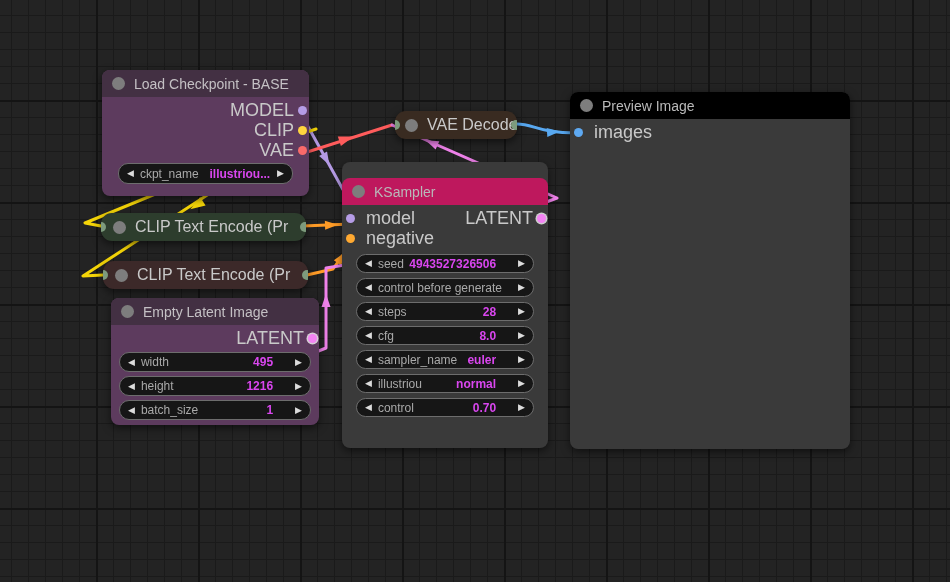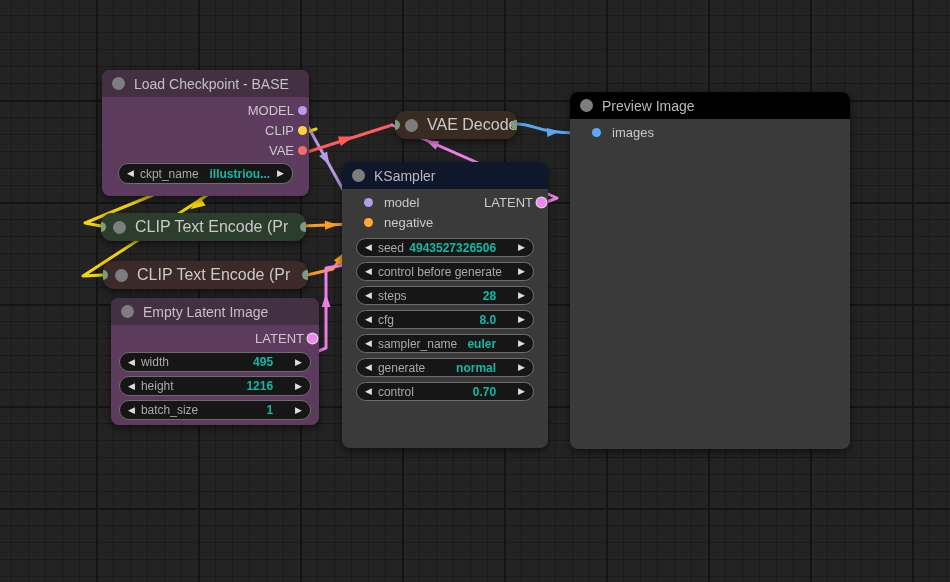--- a/index.html
+++ b/index.html
@@ -25,38 +25,38 @@
     height:27px;display:flex;align-items:center;gap:9px;padding:0 10px;
     border-radius:8px 8px 0 0;font-size:14px;color:#c4c0c4;
     white-space:nowrap;overflow:hidden;
   }
   .tdot{width:13px;height:13px;border-radius:50%;flex:0 0 auto;}
   .collapsed{
     height:28px;display:flex;align-items:center;gap:9px;padding:0 12px;
     border-radius:11px;font-size:16px;white-space:nowrap;overflow:hidden;
   }
   .body{position:relative;border-radius:0 0 8px 8px;height:calc(100% - 27px);box-sizing:border-box;}
-  .row{position:relative;height:20px;display:flex;align-items:center;font-size:13px;}
+  .row{position:relative;height:20px;display:flex;align-items:center;font-size:18px;}
   .row.out{justify-content:flex-end;padding-right:15px;}
-  .row.in{justify-content:flex-start;padding-left:24px;margin-left:18px;}
+  .row.in{justify-content:flex-start;padding-left:24px;}
   .slots{padding-top:3px;}
   .dot{position:absolute;width:9px;height:9px;border-radius:50%;top:50%;margin-top:-4.5px;}
   .dot.o{right:2px;}
   .dot.i{left:4px;}
   .dot.ring{box-shadow:0 0 0 1.5px rgba(255,255,255,.75);}
   .sidedot{position:absolute;width:10px;height:10px;border-radius:50%;top:50%;margin-top:-5px;}
   .widget{
     display:flex;align-items:center;height:21px;border-radius:10px;
     background:#161616;border:1px solid #6d6d6d;box-sizing:border-box;
     font-size:12px;color:#a9a9a9;padding:0 8px;margin:0 16px 4px 16px;
     white-space:nowrap;overflow:hidden;
   }
   .warr{font-size:9px;color:#dcdcdc;flex:0 0 auto;line-height:1;}
   .wlabel{margin-left:6px;margin-right:4px;}
-  .wvalue{font-weight:bold;color:#14b8a6;margin-left:auto;margin-right:22px;}
+  .wvalue{font-weight:bold;color:#d946ef;margin-left:auto;margin-right:22px;}
   .wvalue.center{margin:0 auto;}
   .spacer{flex:1;}
 </style>
 </head>
 <body>
 
 <svg id="wires" width="950" height="582" viewBox="0 0 950 582">
   <g fill="none" stroke-width="3" stroke-linecap="round" stroke-linejoin="round">
 
     <polyline points="301,114 351,204" stroke="#b49ae4"></polyline>
@@ -159,21 +159,21 @@
         <span class="warr">◀</span>
         <span class="wlabel">batch_size</span>
         <span class="wvalue">1</span>
         <span class="warr">▶</span>
       </div>
     </div>
   </div>
 </div>
 
 <div class="node" style="left: 342px; top: 162px; width: 206px; height: 286px; background: rgb(58, 58, 58);">
-  <div class="titlebar" style="background: #0f172a;">
+  <div class="titlebar" style="background: #be185d; margin-top: 16px;">
     <span class="tdot" style="background: rgb(125, 125, 125);"></span>
     <span style="color:#b9b9b9;">KSampler</span>
   </div>
   <div class="body">
     <div class="slots">
       <div class="row in">
         <span class="dot i" style="background: rgb(181, 156, 230);"></span>
         <span>model</span>
         <span class="spacer"></span>
         <span style="padding-right:15px;">LATENT</span>
@@ -210,21 +210,21 @@
         <span class="warr">▶</span>
       </div>
       <div class="widget" style="margin:0 14px 5px 14px;height:19px;">
         <span class="warr">◀</span>
         <span class="wlabel">sampler_name</span>
         <span class="wvalue">euler</span>
         <span class="warr">▶</span>
       </div>
       <div class="widget" style="margin:0 14px 5px 14px;height:19px;">
         <span class="warr">◀</span>
-        <span class="wlabel">generate</span>
+        <span class="wlabel">illustriou</span>
         <span class="wvalue">normal</span>
         <span class="warr">▶</span>
       </div>
       <div class="widget" style="margin:0 14px 0 14px;height:19px;">
         <span class="warr">◀</span>
         <span class="wlabel">control</span>
         <span class="wvalue">0.70</span>
         <span class="warr">▶</span>
       </div>
     </div>

